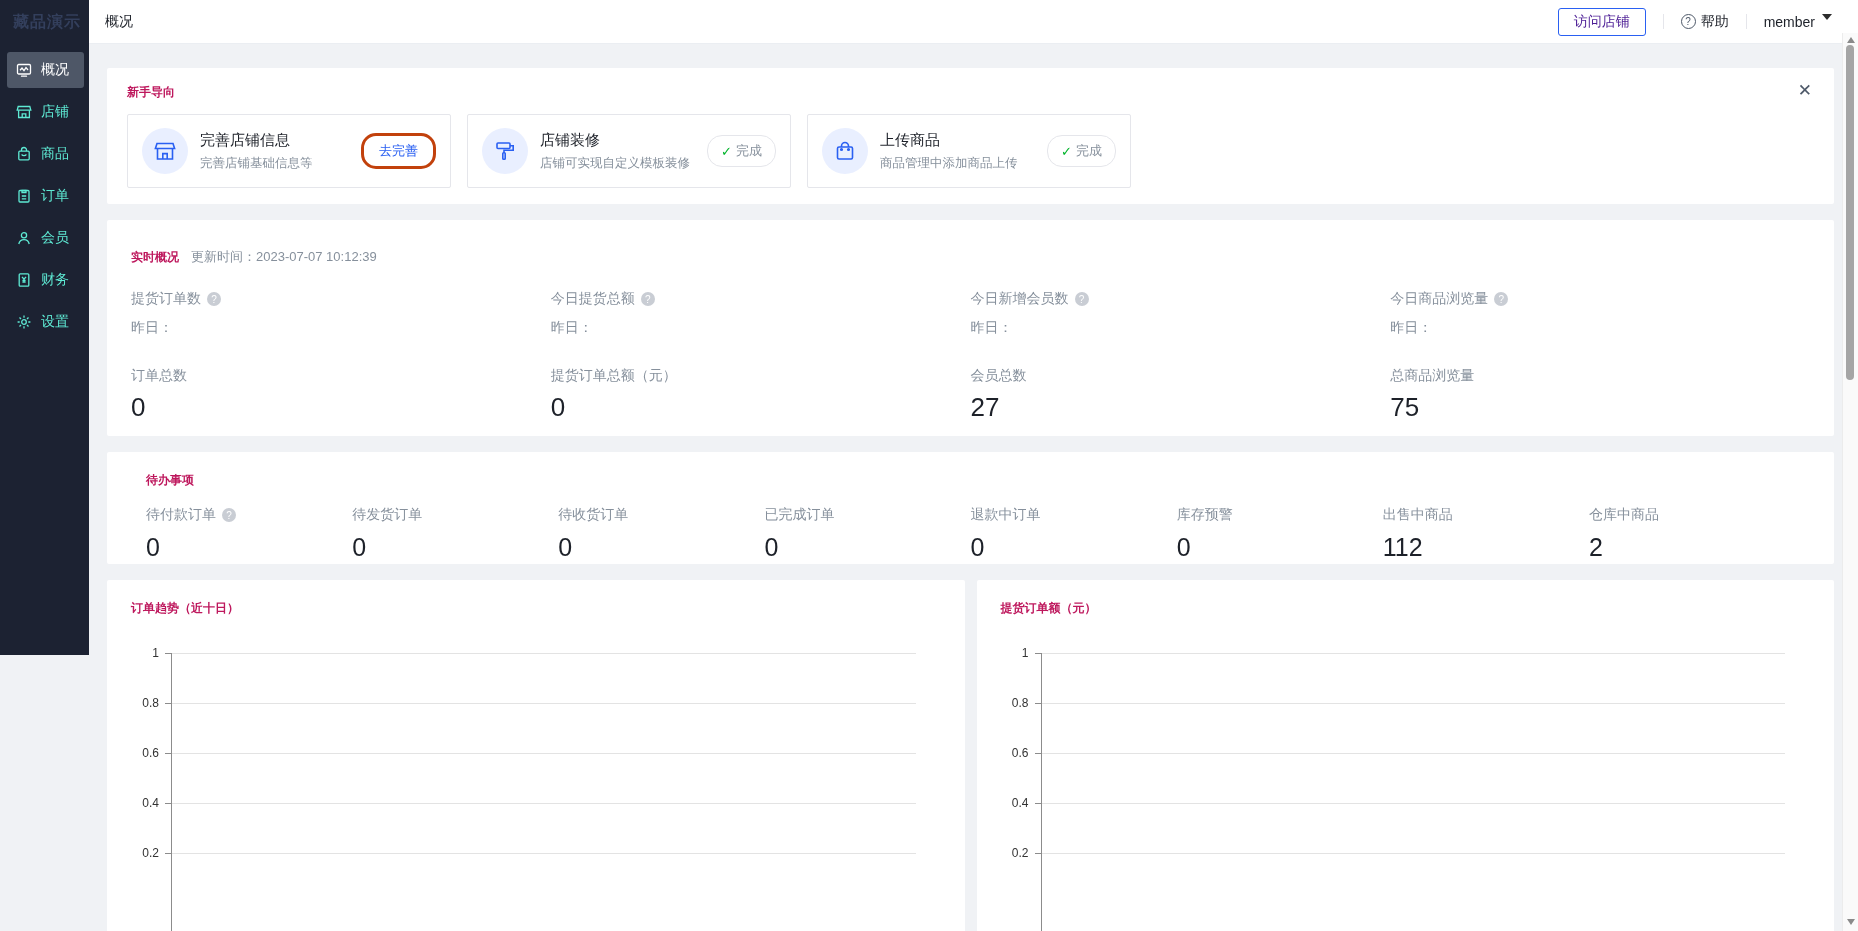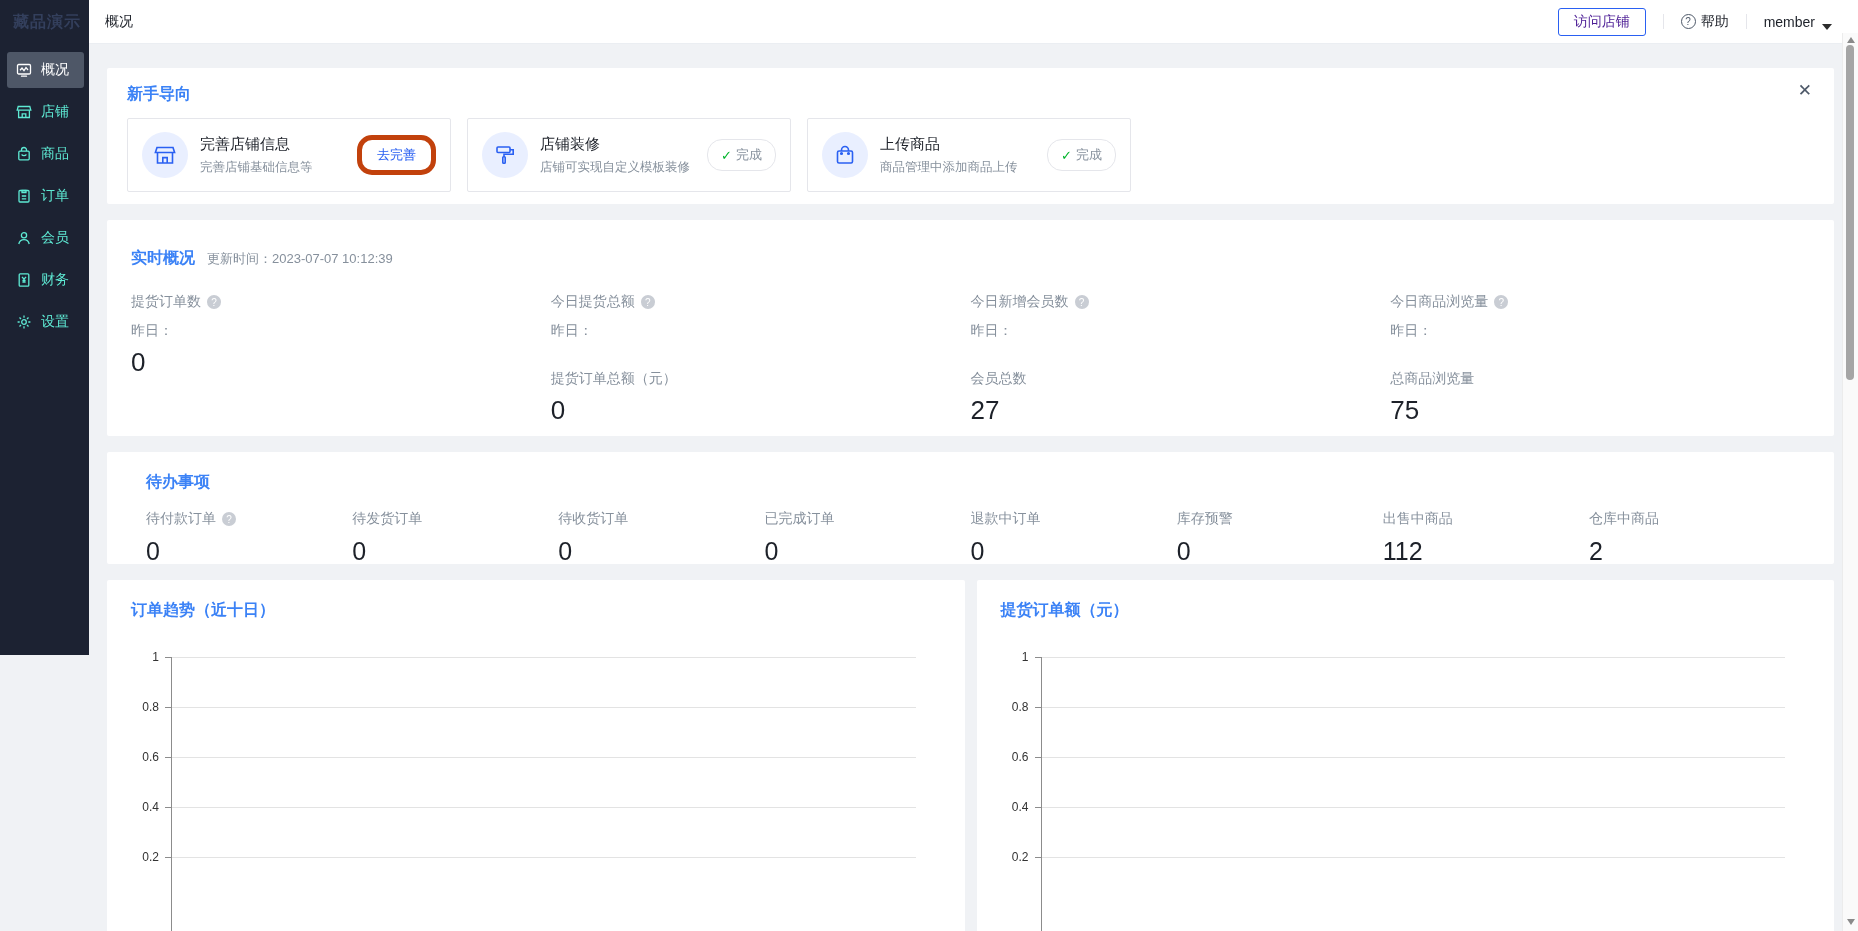--- a/index.html
+++ b/index.html
@@ -21,42 +21,42 @@
   .topbar { position:fixed; left:89px; top:0; right:0; height:44px; background:#fff;
     border-bottom:1px solid #ebeef2; display:flex; align-items:center; padding:0 26px 0 16px; z-index:5; }
   .crumb { font-size:14px; color:#1d2129; }
   .topbar-right { margin-left:auto; display:flex; align-items:center; }
   .visit-btn { height:28px; padding:0 15px; background:#fff; border:1px solid #2a60f2; border-radius:3px;
     color:#4c1d95; font-size:14px; cursor:pointer; font-family:inherit; }
   .tb-divider { width:1px; height:15px; background:#e5e6eb; margin:0 17px; }
   .help-wrap { display:flex; align-items:center; font-size:14px; color:#1d2129; cursor:pointer; }
   .help-q { display:inline-flex; align-items:center; justify-content:center; width:15px; height:15px;
     border:1px solid #4e5969; border-radius:50%; color:#4e5969; font-size:10px; margin-right:5px; }
-  .user-wrap { display:flex; align-items:flex-end; font-size:14px; color:#1d2129; cursor:pointer; }
+  .user-wrap { display:flex; align-items:flex-start; font-size:14px; color:#1d2129; cursor:pointer; }
   .caret { width:0; height:0; border-left:5px solid transparent; border-right:5px solid transparent;
     border-top:6px solid #2c2c2c; margin-left:7px; }
 
   
   .content { position:fixed; left:89px; top:44px; right:16px; bottom:0; overflow:hidden; background:#f0f2f5; }
   .card { background:#fff; border-radius:2px; margin:0 8px 16px 18px; }
-  .card-title { font-size:16px; font-weight:bold; color:#3b82f6; }
+  .card-title { font-size:12px; font-weight:bold; color:#be185d; }
 
   
   .guide-card { margin-top:24px; height:136px; padding:16px 20px; position:relative; }
   .close-x { position:absolute; top:14px; right:22px; font-size:17px; color:#4e5969; cursor:pointer; line-height:1; }
   .guide-row { display:flex; gap:16px; margin-top:13px; }
   .guide-item { width:324px; height:74px; border:1px solid #e5e6eb; border-radius:2px;
     display:flex; align-items:center; padding:0 14px; }
   .g-ic { width:46px; height:46px; border-radius:50%; background:#e9efff; display:flex;
     align-items:center; justify-content:center; flex:none; }
   .g-ic svg { width:24px; height:24px; stroke:#2a60f2; fill:none; stroke-width:1.6; }
   .g-txt { margin-left:12px; flex:1; min-width:0; }
   .g-title { font-size:15px; color:#1d2129; font-weight:500; }
   .g-desc { font-size:12.5px; color:#86909c; margin-top:5px; white-space:nowrap; }
-  .g-action { flex:none; border:5px solid #c2410c; color:#2a60f2; border-radius:15px;
+  .g-action { flex:none; border:3px solid #c2410c; color:#2a60f2; border-radius:15px;
     padding:6px 15px; font-size:13px; background:#fff; cursor:pointer; font-family:inherit; }
   .g-done { flex:none; border:1px solid #e5e6eb; color:#86909c; border-radius:15px;
     padding:6px 13px; font-size:13px; background:#fff; display:inline-flex; align-items:center; }
   .check { color:#00b42a; font-weight:bold; margin-right:4px; font-size:13px; }
 
   
   .realtime-card { height:216px; padding:28px 24px; }
   .rt-head { display:flex; align-items:baseline; }
   .rt-time { font-size:13px; color:#86909c; margin-left:12px; }
   .rt-grid { display:grid; grid-template-columns:repeat(4,1fr); margin-top:24px; }
@@ -256,20 +256,21 @@
       <span class="rt-time">更新时间：2023-07-07 10:12:39</span>
     </div>
     <div class="rt-grid">
 
       <div class="stat">
         <div class="stat-label">
           <span>提货订单数</span>
           <span class="q-icon">?</span>
         </div>
         <div class="stat-yday">昨日：</div>
+        <div class="stat-total-label">订单总数</div>
         <div class="stat-value">0</div>
       </div>
 
       <div class="stat">
         <div class="stat-label">
           <span>今日提货总额</span>
           <span class="q-icon">?</span>
         </div>
         <div class="stat-yday">昨日：</div>
         <div class="stat-total-label">提货订单总额（元）</div>

